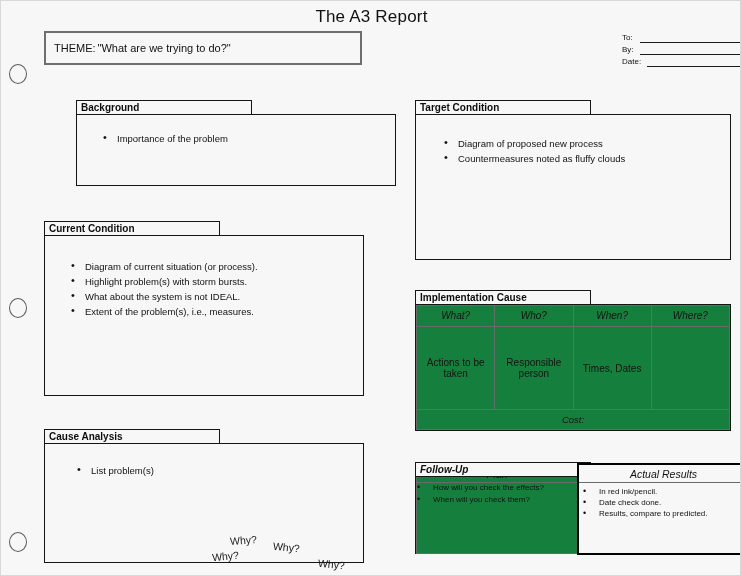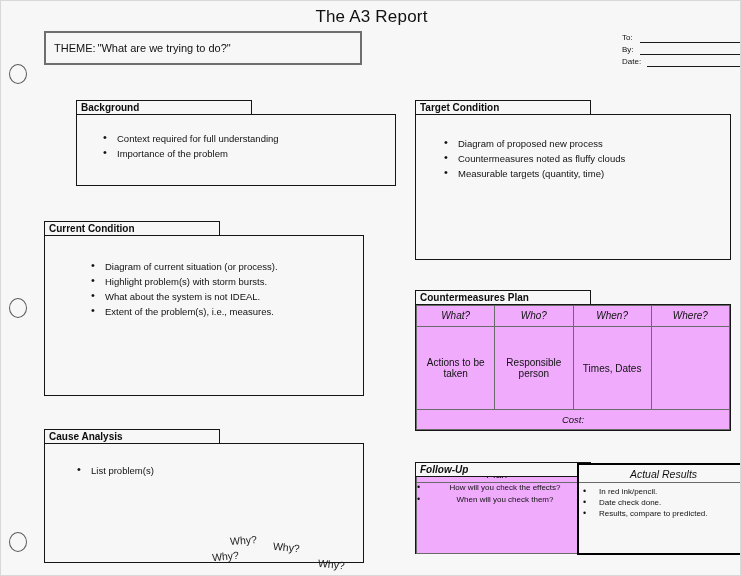--- a/index.html
+++ b/index.html
@@ -166,21 +166,21 @@
     border-collapse: collapse;
     width: 100%;
     height: 100%;
     table-layout: fixed;
   }
   table.grid td, table.grid th {
     border: 1px solid #6a6a6a;
     padding: 0;
     font-weight: normal;
     color: #111;
-    background: #f0abfc;
+    background: #15803d;
   }
   .th-cell {
     height: 17px;
     text-align: center;
     font-style: italic;
     font-size: 10px;
     vertical-align: middle;
   }
   .body-cell {
     text-align: center;
@@ -210,21 +210,20 @@
   .fu-body {
     vertical-align: top;
     padding: 4px 2px 2px 4px;
     height: 70px;
   }
   .fu-body ul.blist li {
     font-size: 8px;
     line-height: 10px;
     padding-left: 16px;
     margin-bottom: 2px;
-    text-align: center;
   }
   .fu-body ul.blist li:before {
     font-size: 9px;
     top: -1px;
   }
   .actual-wrap {
     position: absolute;
     left: 161px;
     top: -2px;
     width: 173px;
@@ -284,29 +283,28 @@
     <div class="meta-row r-date">
       <span class="meta-label">Date:</span>
       <span class="meta-line"></span>
     </div>
   </div>
 
   <div class="panel" style="left:43px; top:99px; width:360px; height:86px;margin-left:32px;">
     <div class="panel-tab" style="width:176px;">Background</div>
     <div class="panel-body" style="top:14px; width:320px; height:72px;">
       <ul class="blist" style="margin:17px 0 0 26px;">
-        <li>Context required for full understanding</li>
         <li>Importance of the problem</li>
       </ul>
     </div>
   </div>
 
   <div class="panel" style="left:43px; top:220px; width:320px; height:175px;">
     <div class="panel-tab" style="width:176px;">Current Condition</div>
-    <div class="panel-body" style="top:14px; width:320px; height:161px;padding-left:20px;">
+    <div class="panel-body" style="top:14px; width:320px; height:161px;">
       <ul class="blist" style="margin:24px 0 0 26px;">
         <li>Diagram of current situation (or process).</li>
         <li>Highlight problem(s) with storm bursts.</li>
         <li>What about the system is not IDEAL.</li>
         <li>Extent of the problem(s), i.e., measures.</li>
       </ul>
     </div>
   </div>
 
   <div class="panel" style="left:43px; top:428px; width:320px; height:134px;">
@@ -324,27 +322,26 @@
       </div>
     </div>
   </div>
 
   <div class="panel" style="left:414px; top:99px; width:316px; height:160px;">
     <div class="panel-tab" style="width:176px;">Target Condition</div>
     <div class="panel-body" style="top:14px; width:316px; height:146px;">
       <ul class="blist" style="margin:22px 0 0 28px;">
         <li>Diagram of proposed new process</li>
         <li>Countermeasures noted as fluffy clouds</li>
-        <li>Measurable targets (quantity, time)</li>
       </ul>
     </div>
   </div>
 
   <div class="panel" style="left:414px; top:289px; width:316px; height:141px;">
-    <div class="panel-tab" style="width:176px;">Countermeasures Plan</div>
+    <div class="panel-tab" style="width:176px;">Implementation Cause</div>
     <div class="panel-body" style="top:14px; width:316px; height:127px;">
       <table class="grid">
         <tbody>
             <tr>
           <th class="th-cell">What?</th>
           <th class="th-cell">Who?</th>
           <th class="th-cell">When?</th>
           <th class="th-cell">Where?</th>
         </tr>
         <tr>

